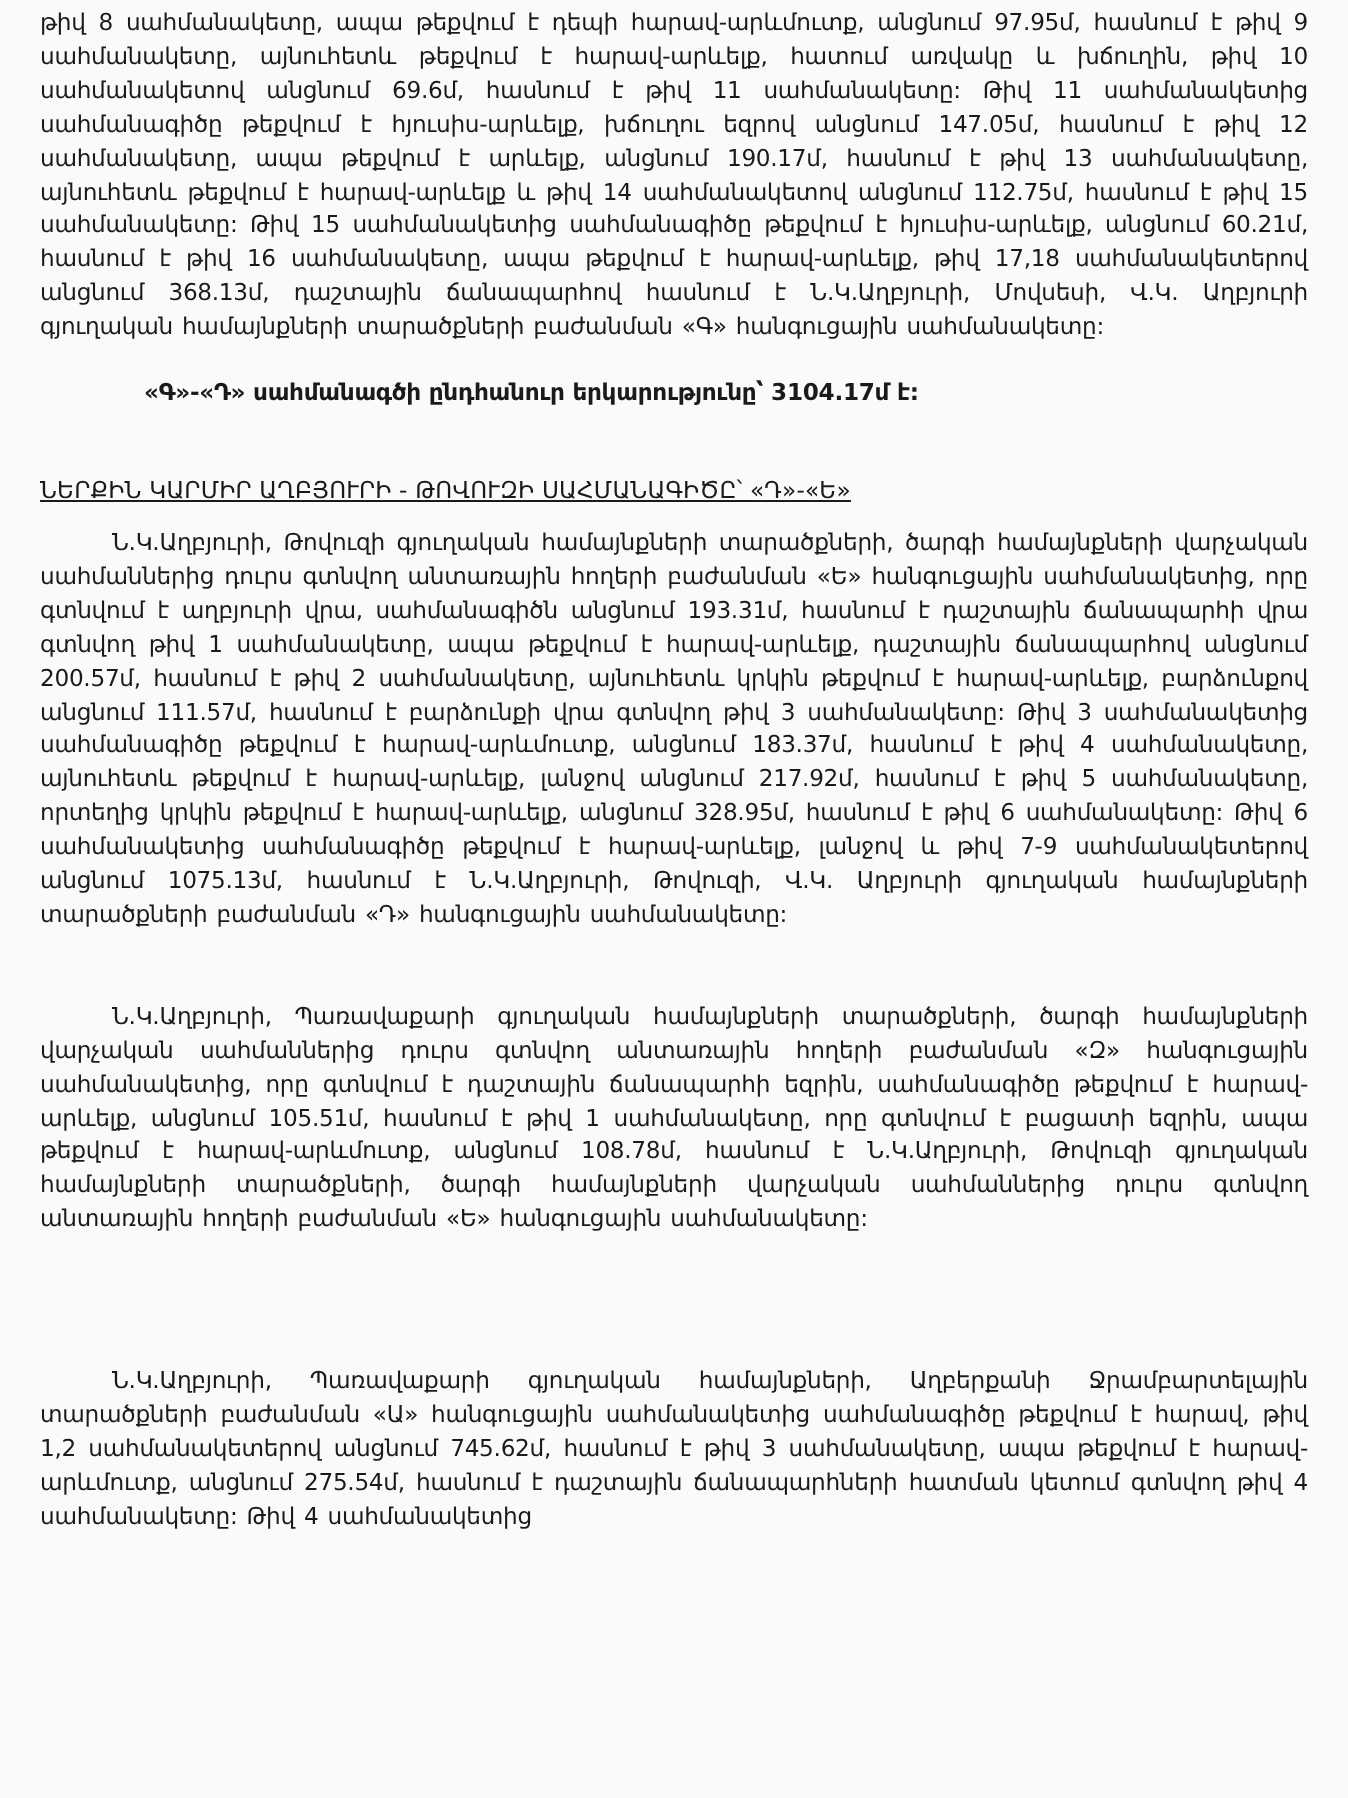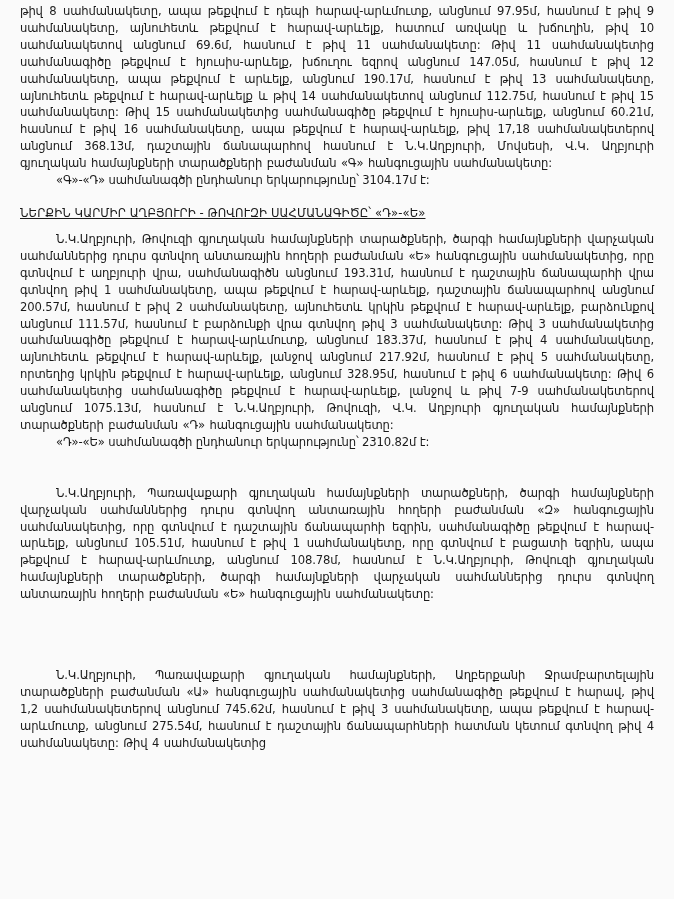--- a/index.html
+++ b/index.html
@@ -29,23 +29,24 @@
       margin: 0;
       letter-spacing: -0.15px;
       word-spacing: 1px;
     }
     .para.indent {
       text-indent: 36px;
     }
     .total {
       font-size: 11.6px;
       line-height: 16.9px;
-      margin: 0;
+      margin: 16px;
       padding-left: 36px;
       letter-spacing: -0.15px;
+      font-weight: bold;
     }
     .heading {
       font-size: 11.6px;
       line-height: 16px;
       text-align: left;
       margin: 0;
       letter-spacing: 0.1px;
       text-transform: uppercase;
       text-decoration: underline;
     }
@@ -61,21 +62,20 @@
 <div class="page">
 
   <p class="para">թիվ 8 սահմանակետը, ապա թեքվում է դեպի հարավ-արևմուտք, անցնում 97.95մ, հասնում է թիվ 9 սահմանակետը, այնուհետև թեքվում է հարավ-արևելք, հատում առվակը և խճուղին, թիվ 10 սահմանակետով անցնում 69.6մ, հասնում է թիվ 11 սահմանակետը: Թիվ 11 սահմանակետից սահմանագիծը թեքվում է հյուսիս-արևելք, խճուղու եզրով անցնում 147.05մ, հասնում է թիվ 12 սահմանակետը, ապա թեքվում է արևելք, անցնում 190.17մ, հասնում է թիվ 13 սահմանակետը, այնուհետև թեքվում է հարավ-արևելք և թիվ 14 սահմանակետով անցնում 112.75մ, հասնում է թիվ 15 սահմանակետը: Թիվ 15 սահմանակետից սահմանագիծը թեքվում է հյուսիս-արևելք, անցնում 60.21մ, հասնում է թիվ 16 սահմանակետը, ապա թեքվում է հարավ-արևելք, թիվ 17,18 սահմանակետերով անցնում 368.13մ, դաշտային ճանապարհով հասնում է Ն.Կ.Աղբյուրի, Մովսեսի, Վ.Կ. Աղբյուրի գյուղական համայնքների տարածքների բաժանման «Գ» հանգուցային սահմանակետը:</p>
   <p class="total">«Գ»-«Դ» սահմանագծի ընդհանուր երկարությունը՝ 3104.17մ է:</p>
 
   <div class="gap-a"></div>
   <p class="heading">ՆԵՐՔԻՆ ԿԱՐՄԻՐ ԱՂԲՅՈՒՐԻ - ԹՈՎՈՒԶԻ ՍԱՀՄԱՆԱԳԻԾԸ՝ «Դ»-«Ե»</p>
   <div class="gap-e"></div>
 
   <p class="para indent">Ն.Կ.Աղբյուրի, Թովուզի գյուղական համայնքների տարածքների, ծարգի համայնքների վարչական սահմաններից դուրս գտնվող անտառային հողերի բաժանման «Ե» հանգուցային սահմանակետից, որը գտնվում է աղբյուրի վրա, սահմանագիծն անցնում 193.31մ, հասնում է դաշտային ճանապարհի վրա գտնվող թիվ 1 սահմանակետը, ապա թեքվում է հարավ-արևելք, դաշտային ճանապարհով անցնում 200.57մ, հասնում է թիվ 2 սահմանակետը, այնուհետև կրկին թեքվում է հարավ-արևելք, բարձունքով անցնում 111.57մ, հասնում է բարձունքի վրա գտնվող թիվ 3 սահմանակետը: Թիվ 3 սահմանակետից սահմանագիծը թեքվում է հարավ-արևմուտք, անցնում 183.37մ, հասնում է թիվ 4 սահմանակետը, այնուհետև թեքվում է հարավ-արևելք, լանջով անցնում 217.92մ, հասնում է թիվ 5 սահմանակետը, որտեղից կրկին թեքվում է հարավ-արևելք, անցնում 328.95մ, հասնում է թիվ 6 սահմանակետը: Թիվ 6 սահմանակետից սահմանագիծը թեքվում է հարավ-արևելք, լանջով և թիվ 7-9 սահմանակետերով անցնում 1075.13մ, հասնում է Ն.Կ.Աղբյուրի, Թովուզի, Վ.Կ. Աղբյուրի գյուղական համայնքների տարածքների բաժանման «Դ» հանգուցային սահմանակետը:</p>
-  <p class="total">«Դ»-«Ե» սահմանագծի ընդհանուր երկարությունը՝ 2310.82մ է:</p>
 
   <div class="gap-b"></div>
   <div style="height:10px"></div>
   <div class="gap-e"></div>
 
   <p class="para indent">Ն.Կ.Աղբյուրի, Պառավաքարի գյուղական համայնքների տարածքների, ծարգի համայնքների վարչական սահմաններից դուրս գտնվող անտառային հողերի բաժանման «Զ» հանգուցային սահմանակետից, որը գտնվում է դաշտային ճանապարհի եզրին, սահմանագիծը թեքվում է հարավ-արևելք, անցնում 105.51մ, հասնում է թիվ 1 սահմանակետը, որը գտնվում է բացատի եզրին, ապա թեքվում է հարավ-արևմուտք, անցնում 108.78մ, հասնում է Ն.Կ.Աղբյուրի, Թովուզի գյուղական համայնքների տարածքների, ծարգի համայնքների վարչական սահմաններից դուրս գտնվող անտառային հողերի բաժանման «Ե» հանգուցային սահմանակետը:</p>
 
   <div class="gap-c"></div>
   <div class="gap-d"></div>
 

